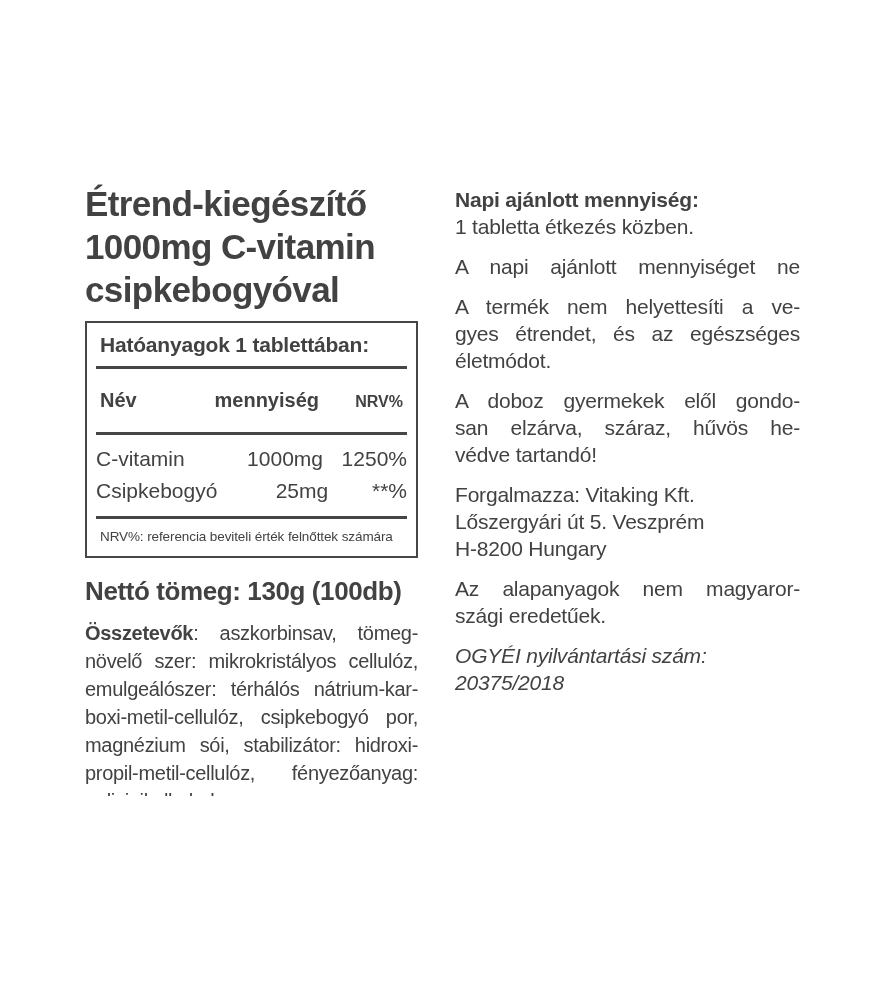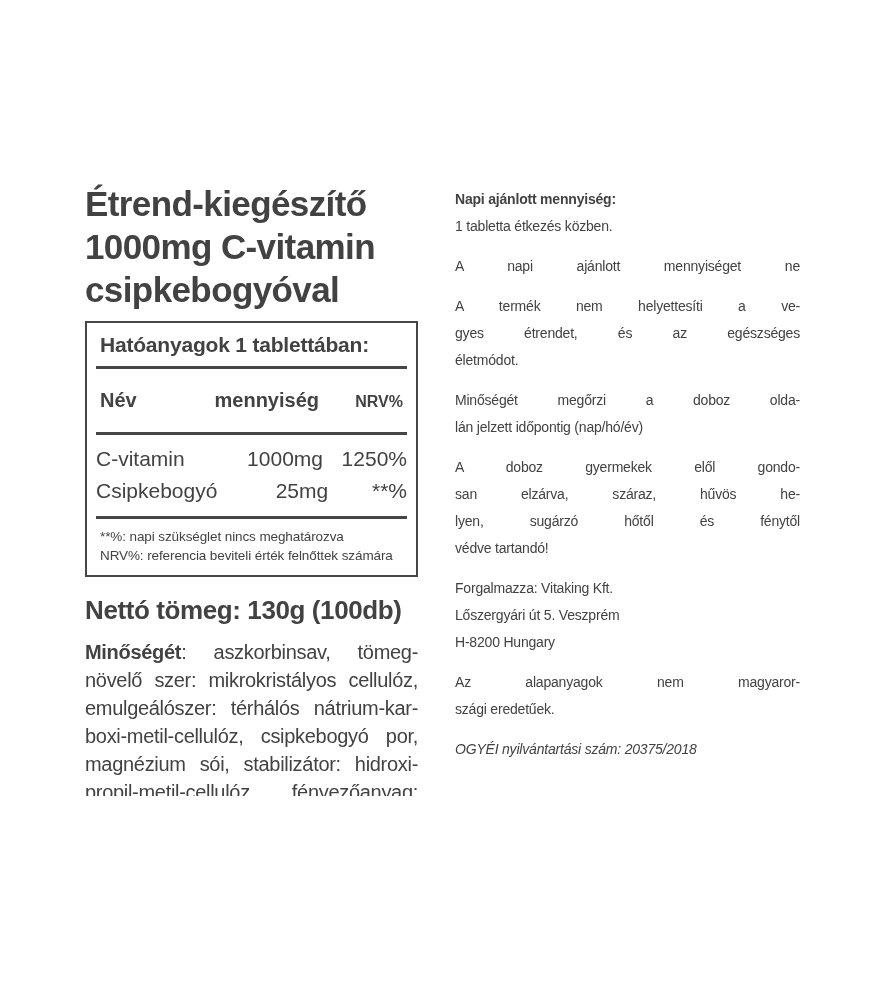--- a/index.html
+++ b/index.html
@@ -72,21 +72,21 @@
 
   
   .col-right {
     position: absolute;
     left: 455px;
     top: 186px;
     width: 345px;
   }
   .col-right p {
     margin: 0 0 13px 0;
-    font-size: 14px;
+    font-size: 21px;
     line-height: 27px;
     letter-spacing: -0.2px;
   }
   .registration {
     font-style: italic;
     font-size: 18.5px;
     margin-top: 2px;
   }
 </style>
 </head>
@@ -119,29 +119,28 @@
         </div>
         <div class="trow">
           <span class="c-name">Csipkebogyó</span>
           <span class="c-amt">25mg</span>
           <span class="c-nrv">**%</span>
         </div>
       </div>
       <div class="rule"></div>
 
       <div class="tfoot">
-        <div>**%: napi szükséglet nincs meghatározva</div>
         <div>NRV%: referencia beviteli érték felnőttek számára</div>
       </div>
     </div>
 
     <div class="net-weight">Nettó tömeg: 130g (100db)</div>
 
     <p class="ingredients">
-      <span class="line jl"><span class="b">Minőségét</span><span>: aszkorbinsav, tömeg-</span></span>
+      <span class="line jl"><span class="b">Összetevők</span><span>: aszkorbinsav, tömeg-</span></span>
       <span class="line jl">növelő szer: mikrokristályos cellulóz,</span>
       <span class="line jl">emulgeálószer: térhálós nátrium-kar-</span>
       <span class="line jl">boxi-metil-cellulóz, csipkebogyó por,</span>
       <span class="line jl">magnézium sói, stabilizátor: hidroxi-</span>
       <span class="line jl">propil-metil-cellulóz, fényezőanyag:</span>
       <span class="line">polivinil alkohol.</span>
     </p>
   </div>
 
   <div class="col-right">
@@ -154,29 +153,24 @@
     <p>
       <span class="line jl">A napi ajánlott mennyiséget ne</span>
     </p>
 
     <p>
       <span class="line jl">A termék nem helyettesíti a ve-</span>
       <span class="line jl">gyes étrendet, és az egészséges</span>
       <span class="line">életmódot.</span>
     </p>
 
-    <p>
-      <span class="line jl">Minőségét megőrzi a doboz olda-</span>
-      <span class="line">lán jelzett időpontig (nap/hó/év)</span>
-    </p>
 
     <p>
       <span class="line jl">A doboz gyermekek elől gondo-</span>
       <span class="line jl">san elzárva, száraz, hűvös he-</span>
-      <span class="line jl">lyen, sugárzó hőtől és fénytől</span>
       <span class="line">védve tartandó!</span>
     </p>
 
     <p>
       <span class="line">Forgalmazza: Vitaking Kft.</span>
       <span class="line">Lőszergyári út 5. Veszprém</span>
       <span class="line">H-8200 Hungary</span>
     </p>
 
     <p>

